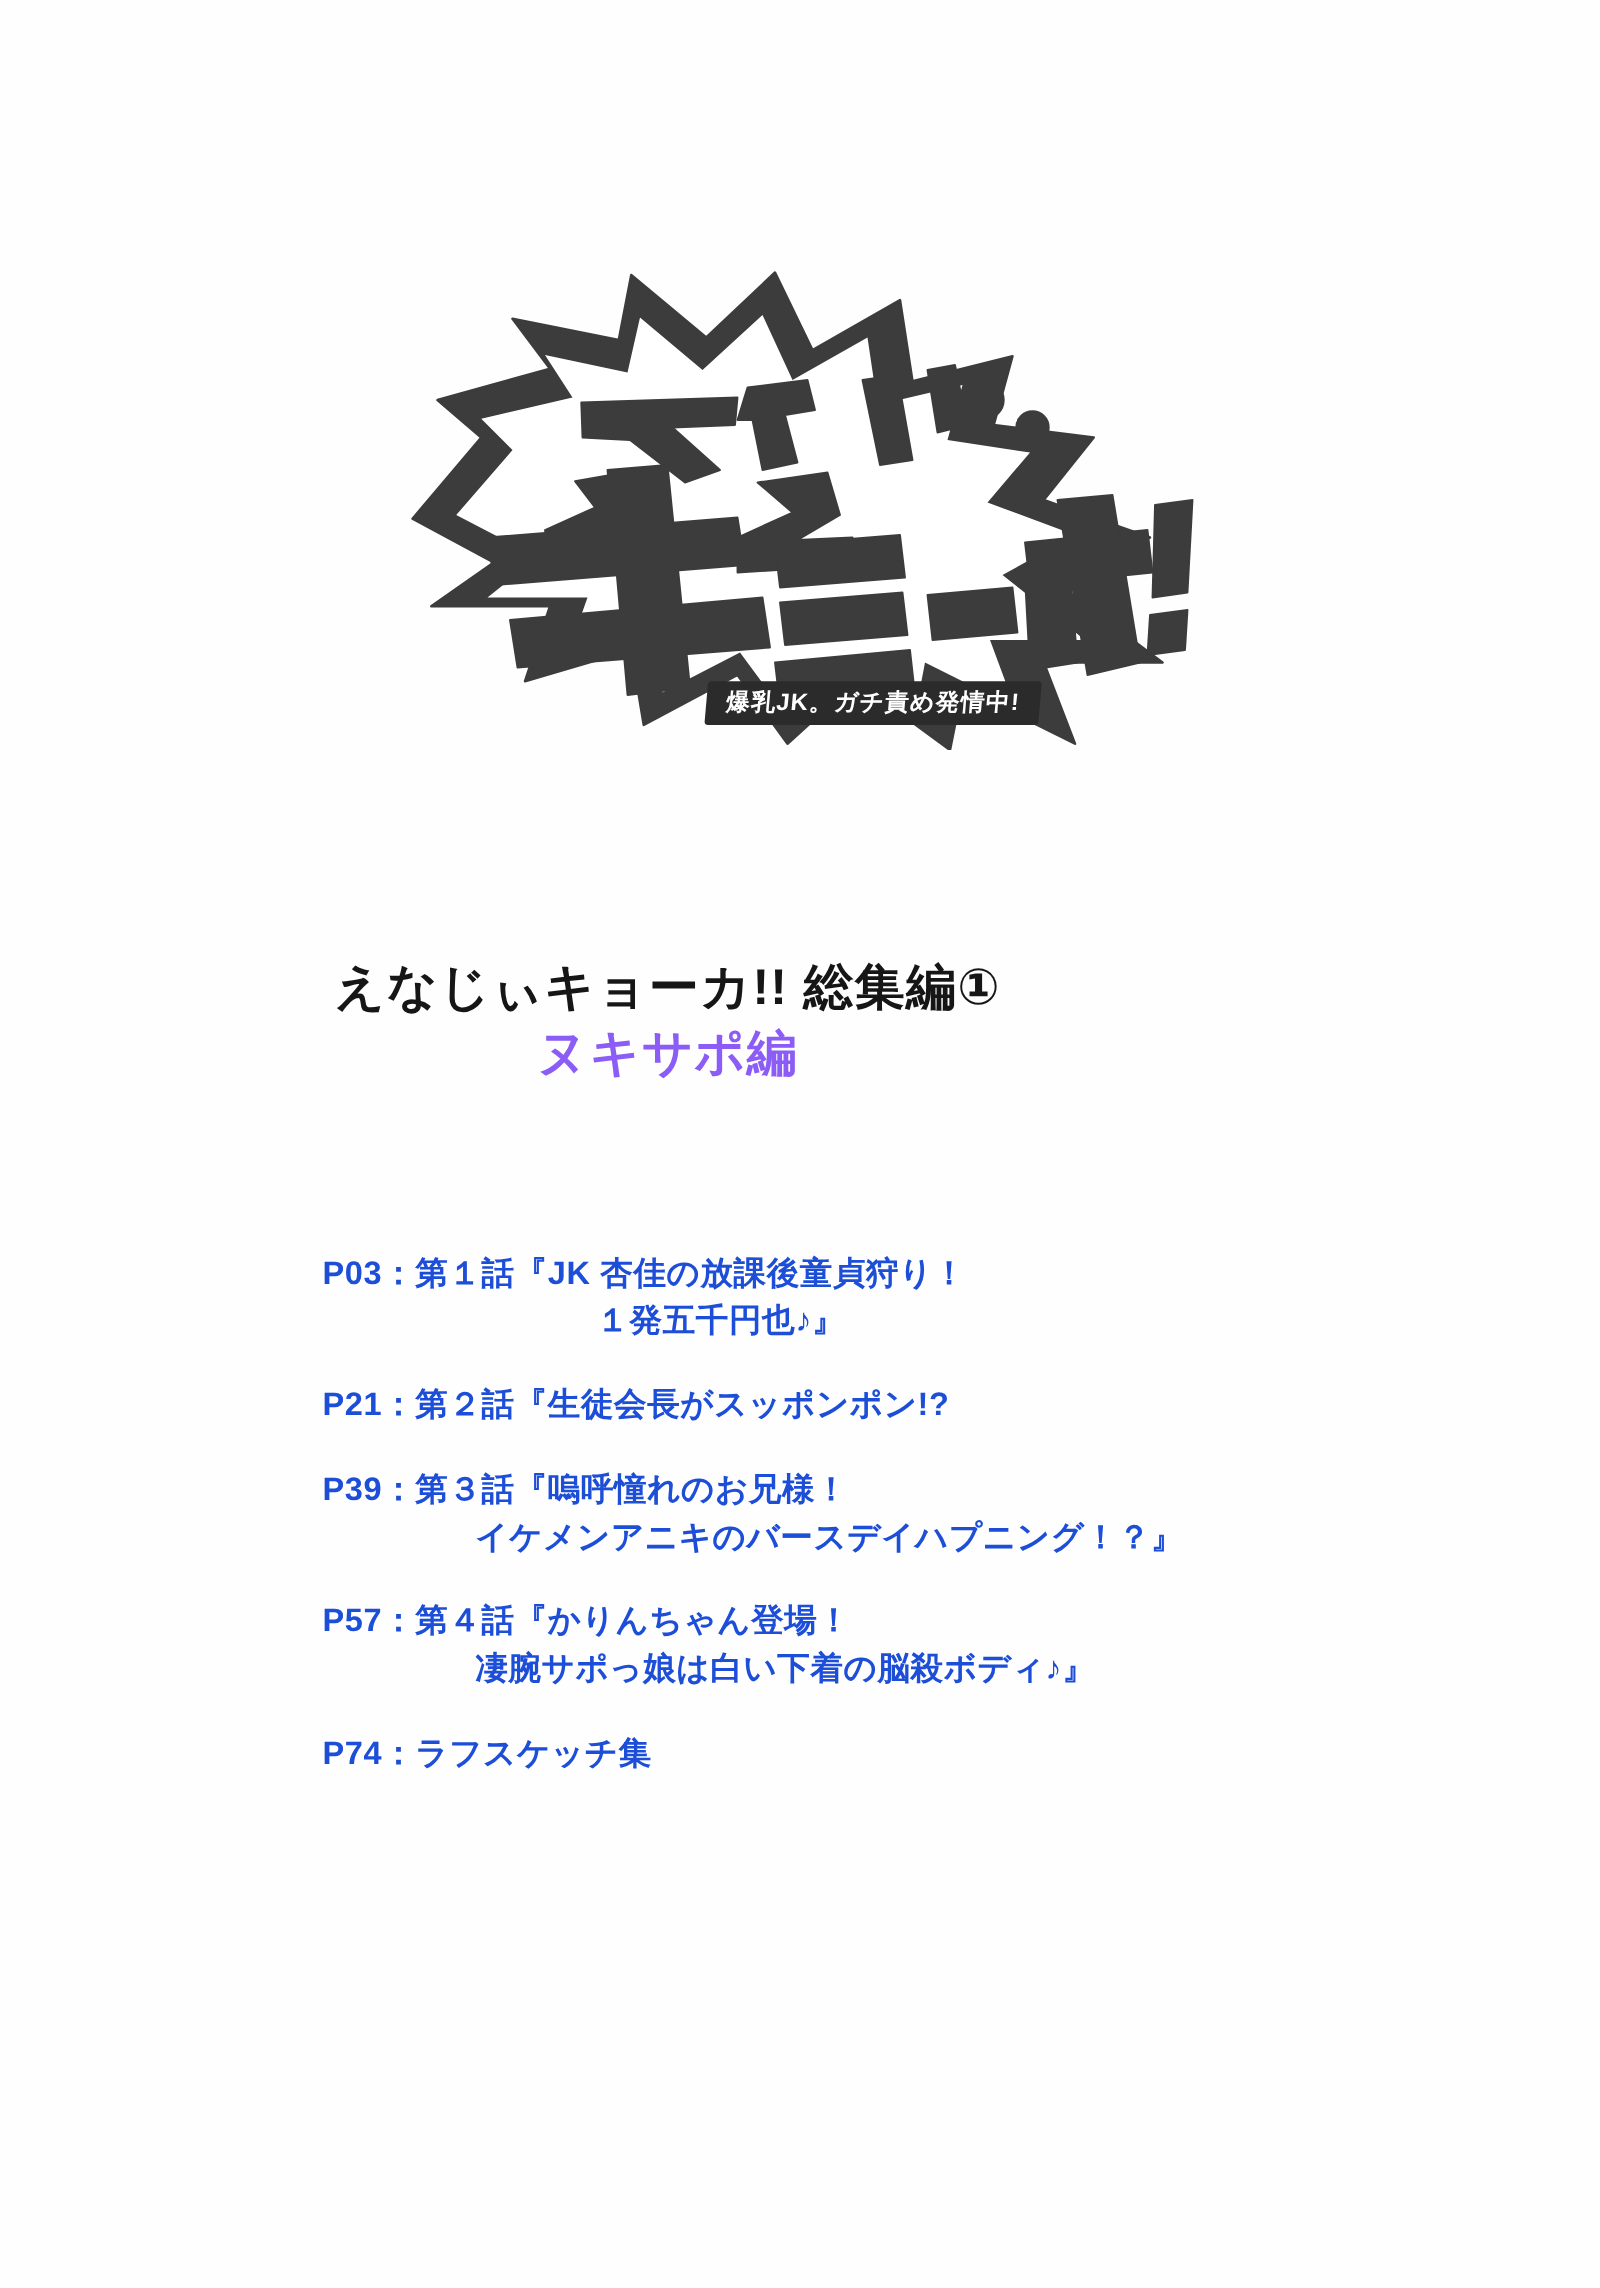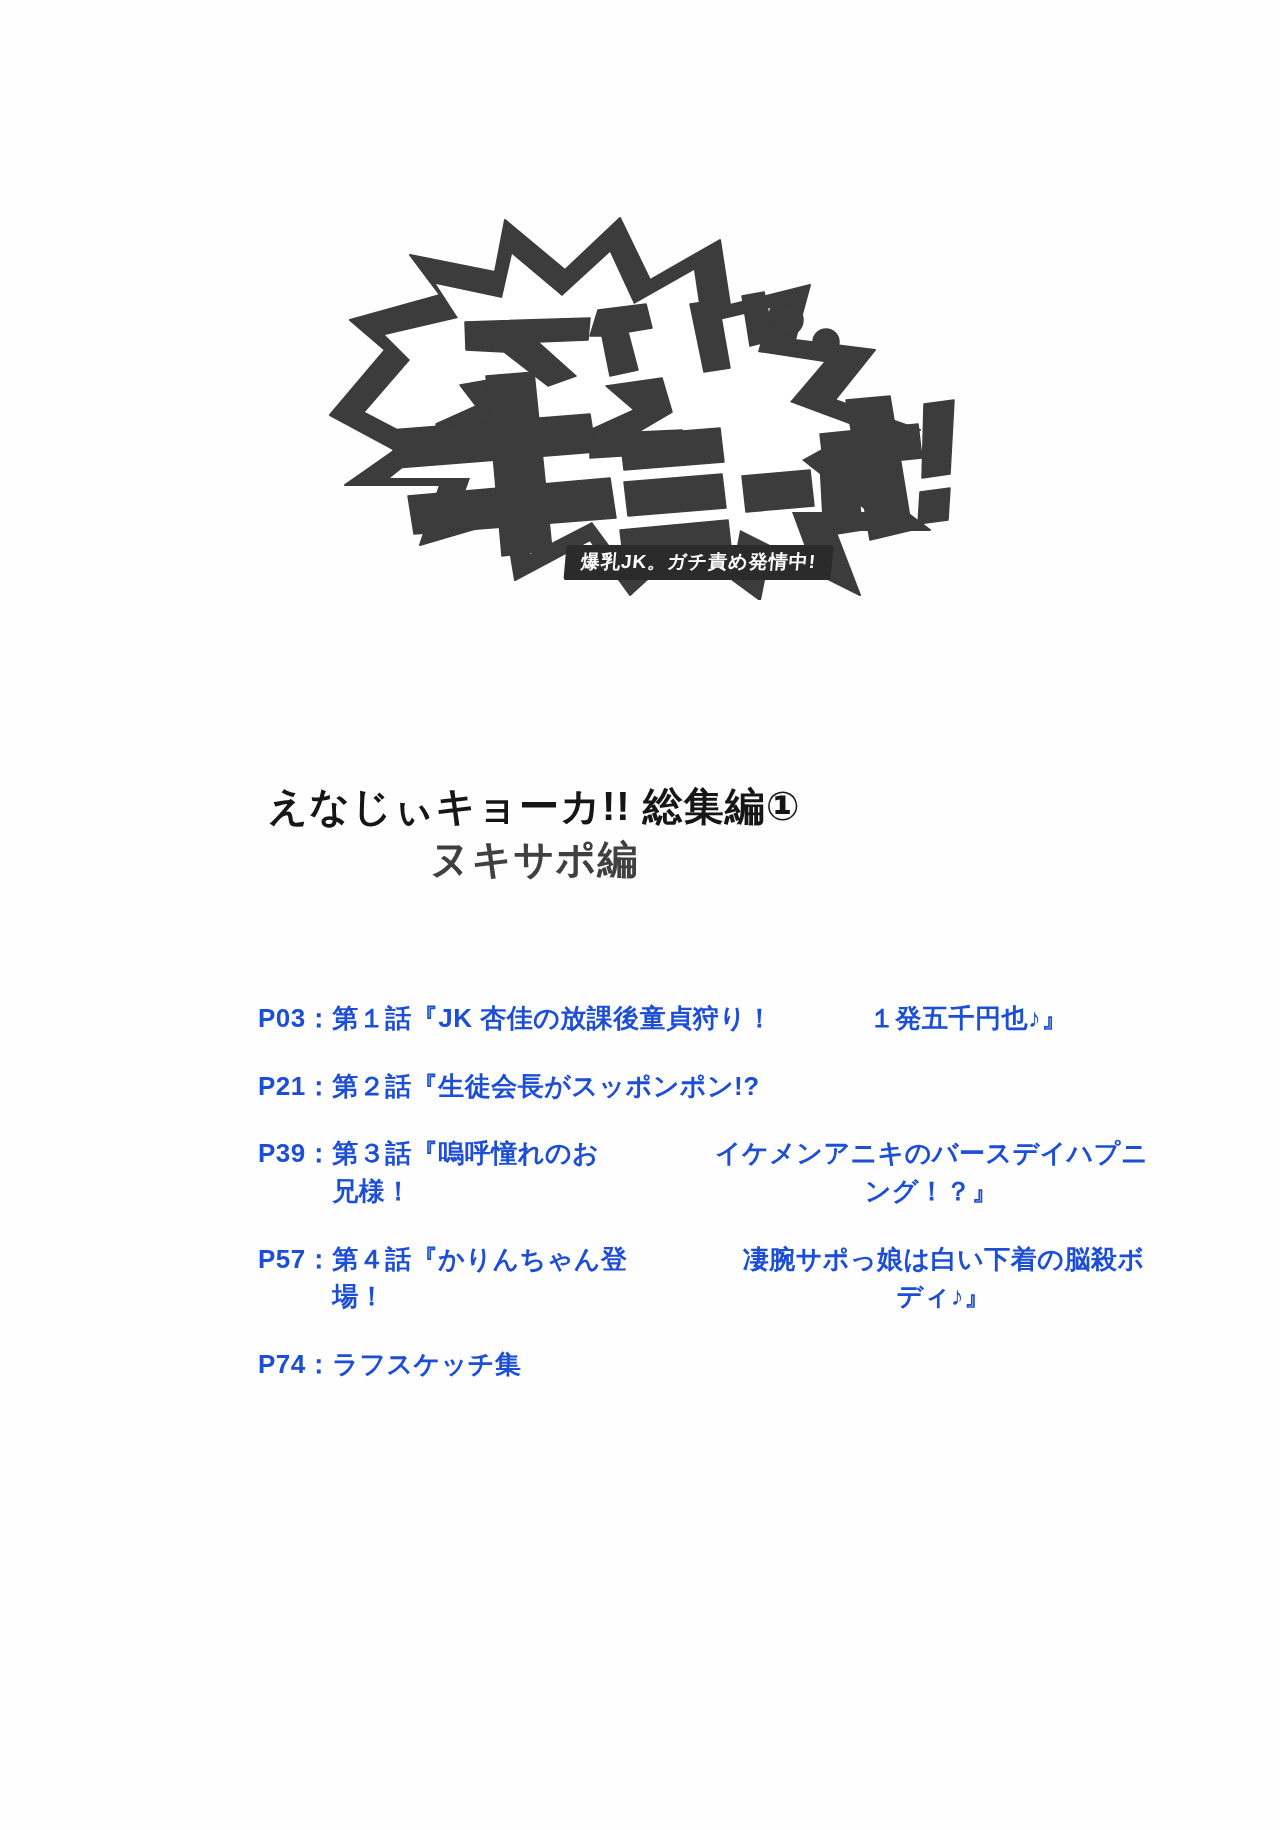--- a/index.html
+++ b/index.html
@@ -55,36 +55,36 @@
     padding: 4px 16px 5px 16px;
     border-radius: 3px;
     white-space: nowrap;
     transform: skewX(-5deg);
   }
 
   
   .title-block {
     position: absolute;
     left: 0;
-    top: 780px;
+    top: 764px;
     width: 1068px;
     text-align: center;
   }
   .title-line1 {
     font-size: 40px;
     font-weight: bold;
     letter-spacing: 1px;
     color: #161616;
     line-height: 1.32;
   }
   .title-line2 {
     font-size: 40px;
     font-weight: bold;
     letter-spacing: 1px;
-    color: #404040;
+    color: #8b5cf6;
     line-height: 1.32;
   }
 
   
   .toc {
     position: absolute;
     left: 258px;
     top: 1000px;
     width: 900px;
   }
@@ -101,22 +101,21 @@
     letter-spacing: 0.5px;
   }
   .toc-page {
     white-space: nowrap;
   }
   .toc-sep {
     white-space: pre;
   }
   .toc-text-col {
     display: flex;
-    flex-direction: row;
-    gap: 48px;
+    flex-direction: column;
   }
   .toc-text-2 {
     padding-left: 48px;
     text-align: center;
   }
 </style>
 </head>
 <body>
 
 <div class="page">

